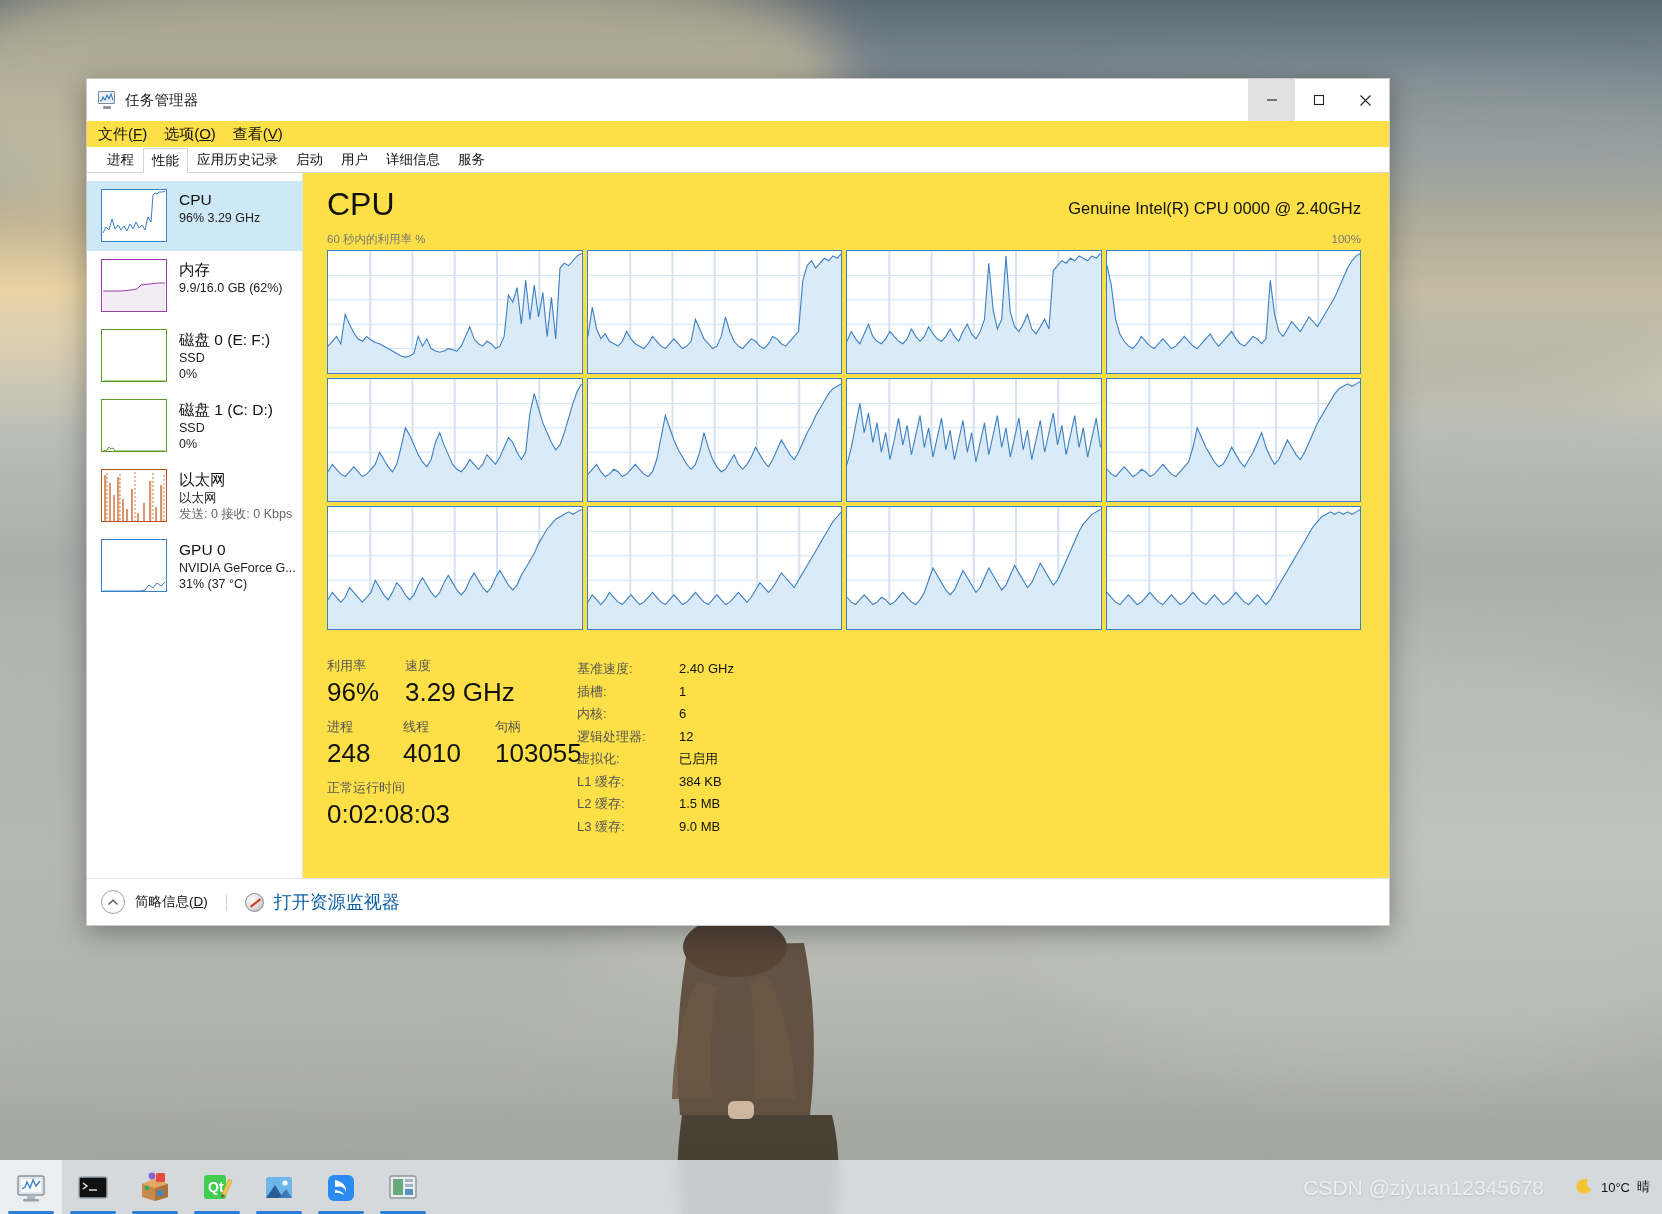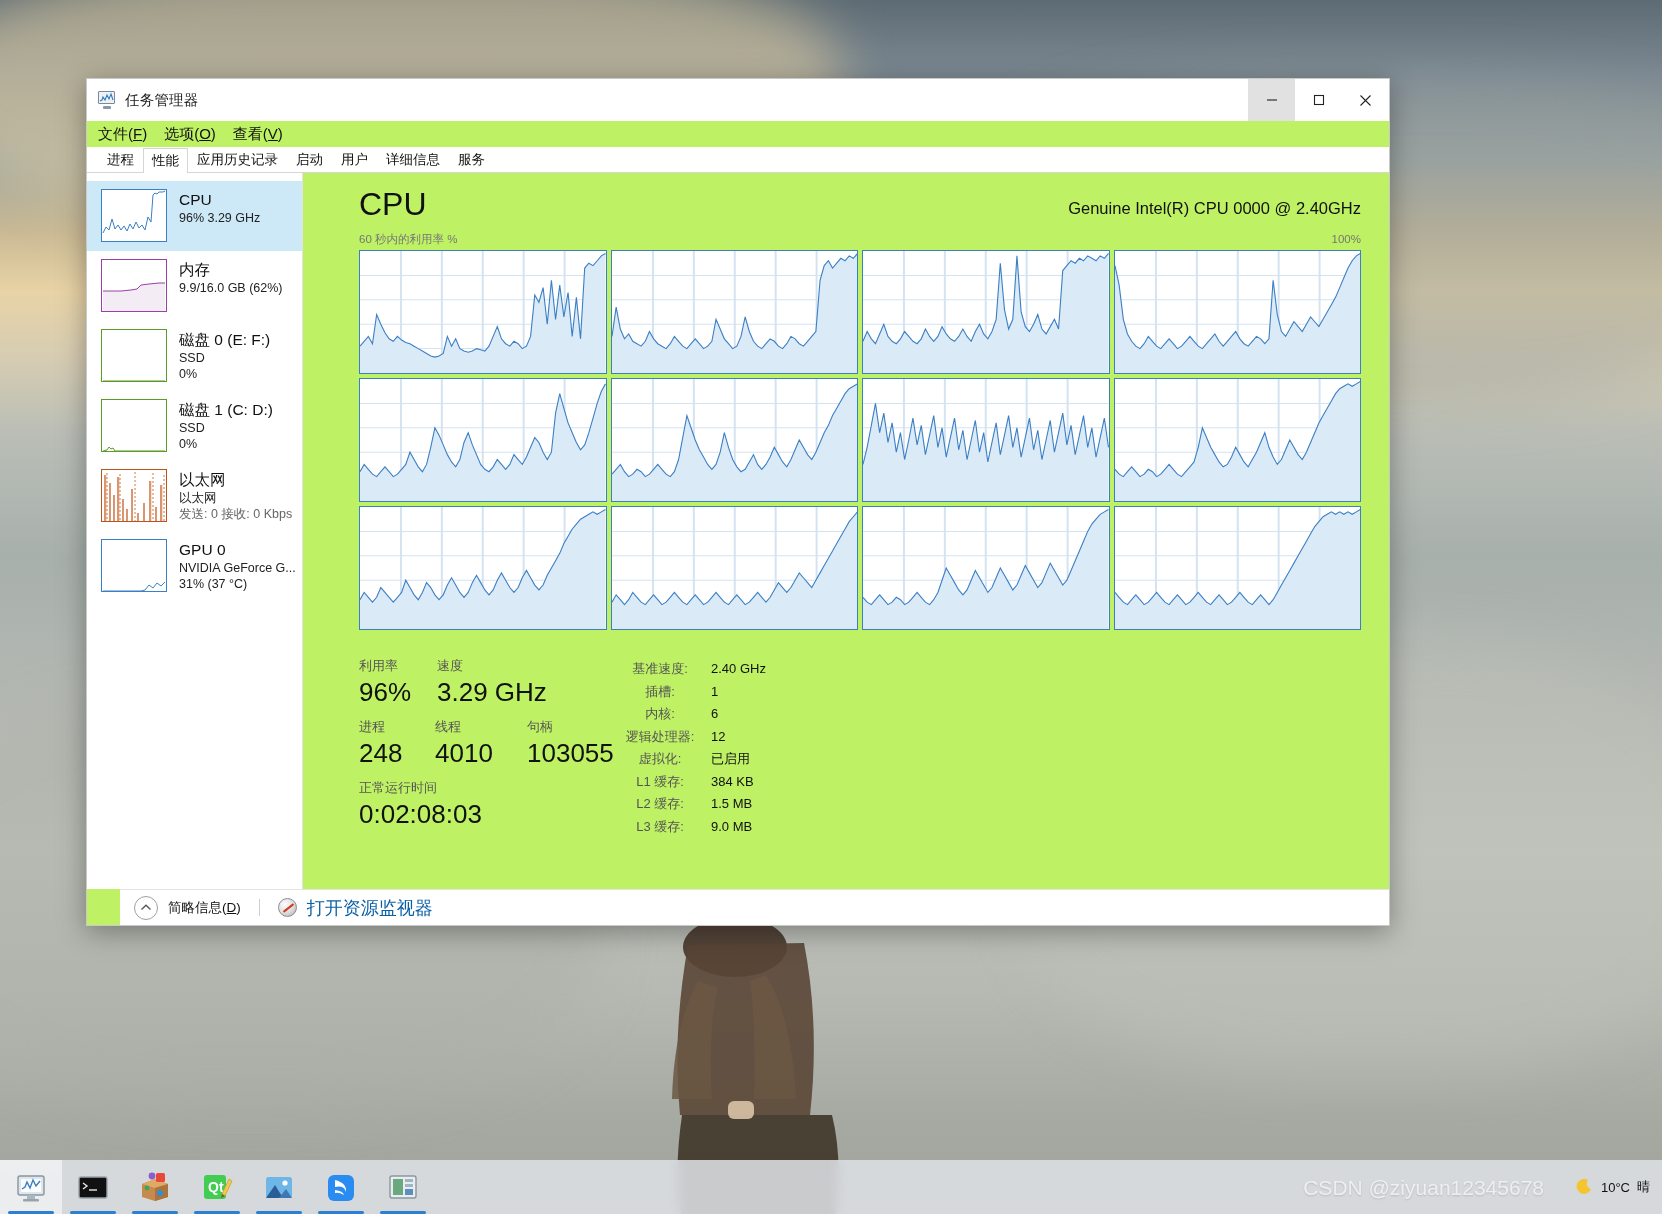--- a/index.html
+++ b/index.html
@@ -30,21 +30,21 @@
         #9fa29b 100%);
     filter: none;
   }
   .blurshape { position: absolute; border-radius: 40%; filter: blur(26px); }
 
   
   #tm-window {
     position: absolute;
     left: 86px; top: 78px;
     width: 1304px; height: 848px;
-    background: #bef264;
+    background: #fde047;
     border: 1px solid #c9c9c9;
     box-shadow: 0 6px 26px rgba(0,0,0,.34);
     display: flex; flex-direction: column;
   }
   .titlebar {
     height: 42px; display: flex; align-items: center;
     padding-left: 10px; background: #ffffff;
     flex: 0 0 auto;
   }
   .tm-icon {
@@ -84,21 +84,21 @@
   }
   .tab {
     font-size: 13.5px; color: #111; padding: 3px 8px 4px 8px;
     border: 1px solid transparent; border-bottom: none; cursor: default;
     white-space: nowrap; line-height: 17px;
   }
   .tab.active {
     border-color: #d6d6d6; background: #fff; position: relative; top: 1px;
   }
 
-  .body-area { display: flex; flex: 1 1 auto; min-height: 0; gap: 32px; }
+  .body-area { display: flex; flex: 1 1 auto; min-height: 0; }
 
   
   .sidebar {
     width: 216px; flex: 0 0 216px; border-right: 1px solid #e2e2e2;
     padding-top: 8px; background: #fff; overflow: hidden;
   }
   .side-item {
     display: flex; align-items: flex-start; gap: 12px;
     padding: 8px 6px 8px 14px; cursor: default; height: 70px;
   }
@@ -141,30 +141,29 @@
     margin-top: 26px; display: flex; gap: 0; flex: 1 1 auto;
   }
   .stats-left { width: 250px; flex: 0 0 250px; }
   .stat-group { display: flex; }
   .stat-col { margin-right: 14px; }
   .stat-label { font-size: 13px; color: #555; line-height: 20px; white-space: nowrap; }
   .stat-value { font-size: 26px; color: #111; line-height: 33px; white-space: nowrap; font-weight: 400; }
   .stat-block { margin-bottom: 8px; }
 
   .stats-right { padding-top: 2px; }
-  .kv { display: flex; line-height: 22.5px; text-align: center; }
+  .kv { display: flex; line-height: 22.5px; }
   .kv-k { width: 102px; font-size: 13px; color: #555; white-space: nowrap; }
   .kv-v { font-size: 13px; color: #111; white-space: nowrap; }
 
   
   .footer {
-    height: 36px; flex: 0 0 auto; border-top: 1px solid #e4e4e4;
+    height: 47px; flex: 0 0 auto; border-top: 1px solid #e4e4e4;
     display: flex; align-items: center; padding-left: 14px; gap: 10px;
     background: #fff;
-    margin-left: 33px;
   }
   .chev-btn {
     width: 24px; height: 24px; border-radius: 50%; border: 1px solid #a0a0a0;
     display: flex; align-items: center; justify-content: center; cursor: default;
   }
   .footer-label { font-size: 13.5px; color: #111; cursor: default; white-space: nowrap; }
   .footer-sep { width: 1px; height: 17px; background: #cfcfcf; margin: 0 8px; }
   .resmon-icon {
     width: 19px; height: 19px; border-radius: 50%;
     background: radial-gradient(circle at 35% 32%, #fdfdfd 0%, #dcdcdc 55%, #a9a9a9 100%);

